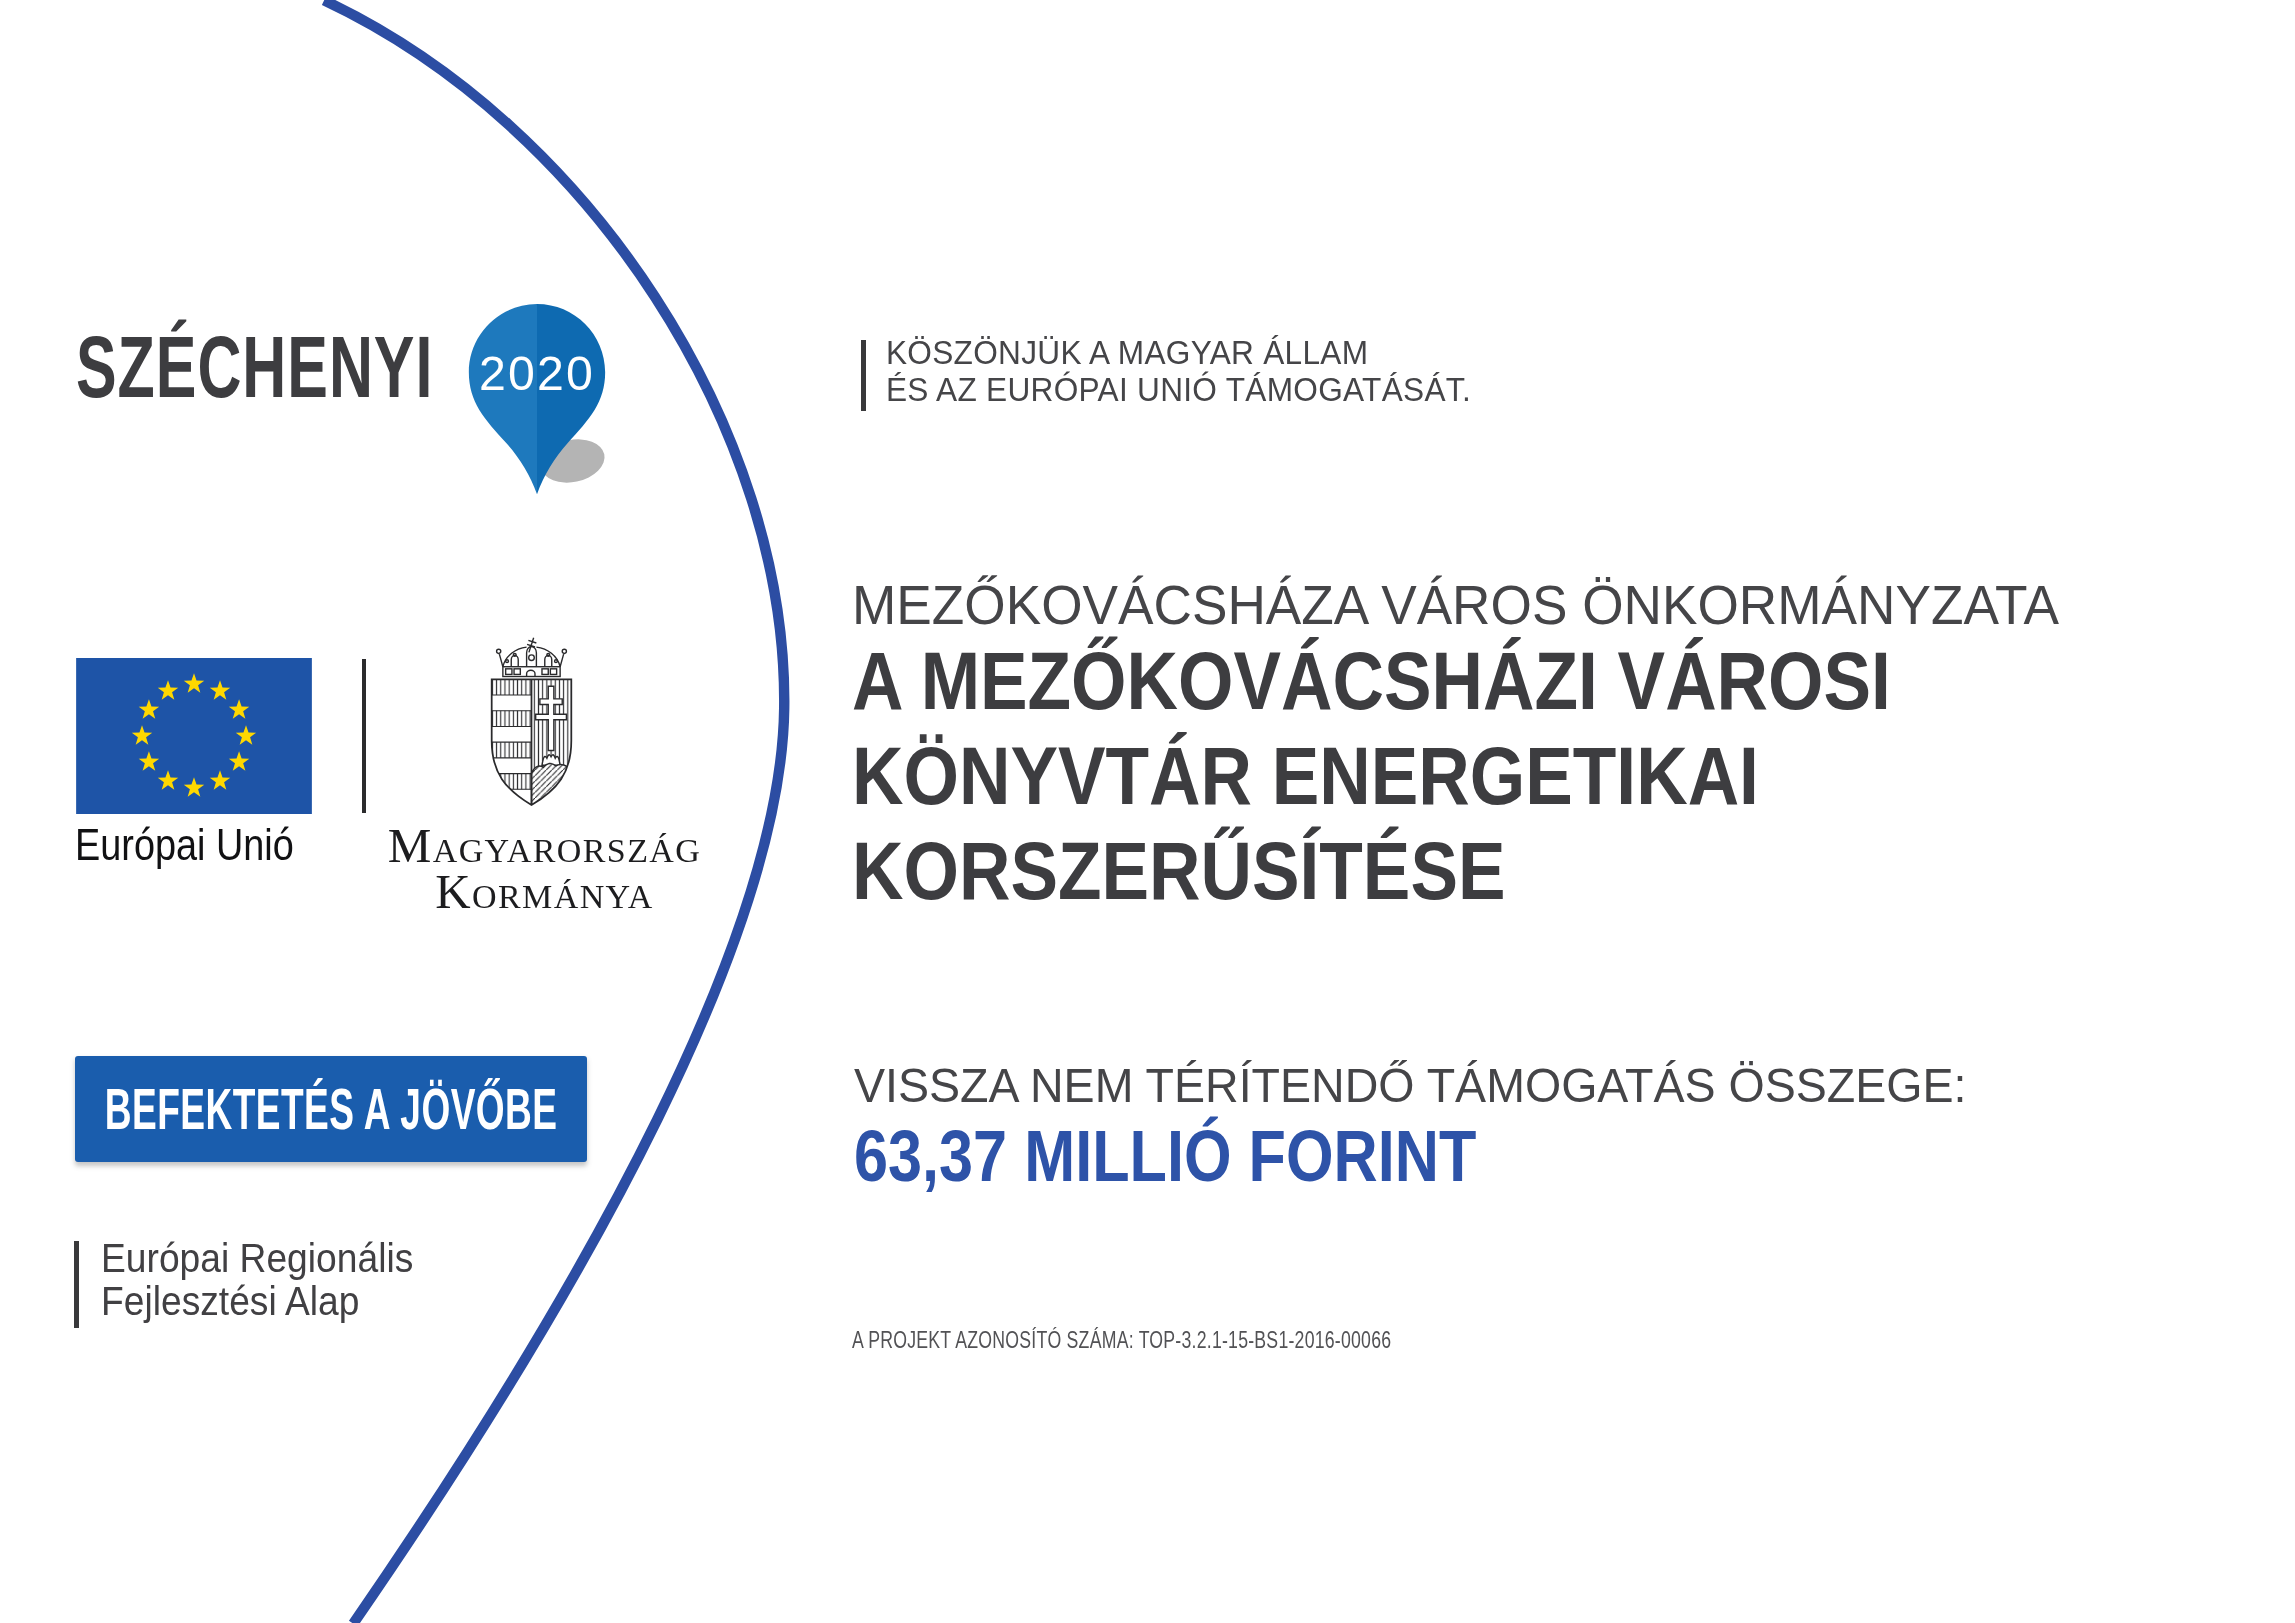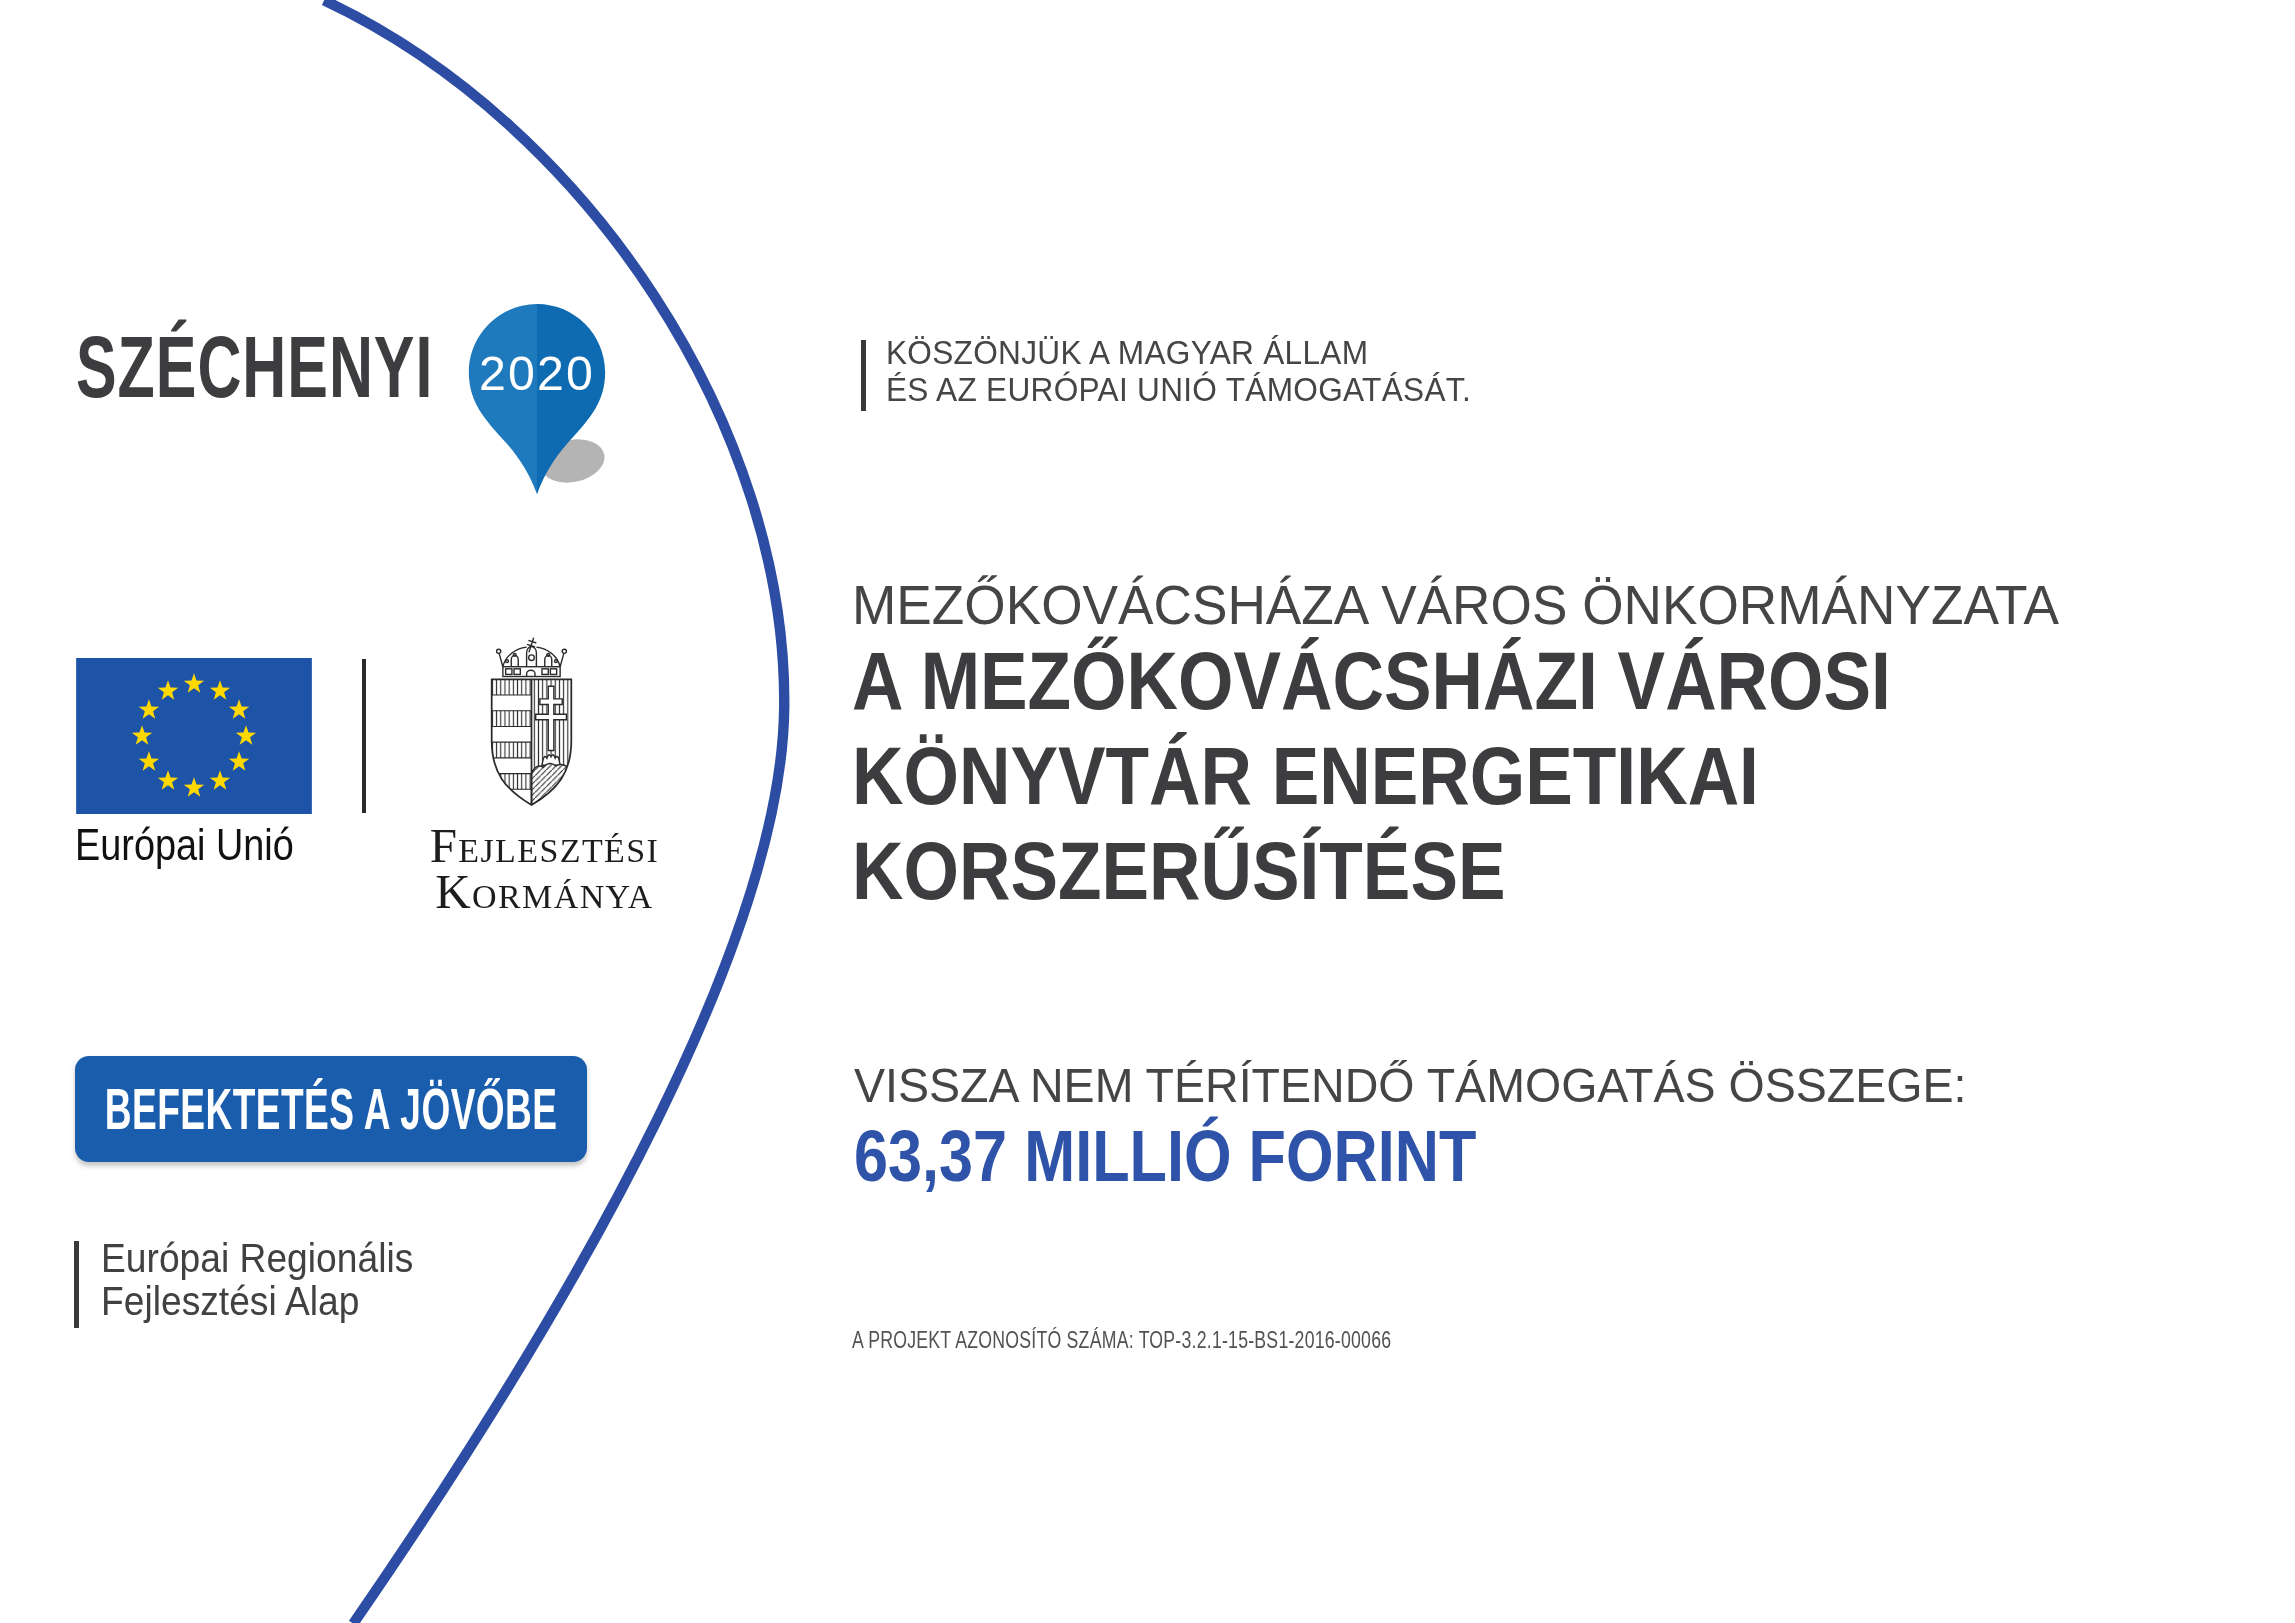--- a/index.html
+++ b/index.html
@@ -14,21 +14,21 @@
               background:#b4b4b4;transform:rotate(-12deg);}
   .pin-svg{left:466px;top:301px;}
   .flag-svg{left:76px;top:658px;}
   .logo-divider{left:362px;top:659px;width:3.5px;height:154px;background:#2b2b2d;}
   .crest-svg{left:490px;top:636px;}
   .eu-label{left:75px;top:820px;font-size:44px;color:#111113;
             transform:scaleX(.86);transform-origin:0 50%;}
   .gov-block{left:385px;top:823px;width:319px;text-align:center;
              font-family:"Liberation Serif", serif;color:#1d1d1f;
              font-variant:small-caps;font-size:49px;line-height:46px;letter-spacing:1.4px;}
-  .banner{left:75px;top:1056px;width:512px;height:106px;background:#1a5dad;border-radius:14px;
+  .banner{left:75px;top:1056px;width:512px;height:106px;background:#1a5dad;border-radius:3px;
           display:flex;align-items:center;justify-content:center;
           box-shadow:0 3.5px 5.6px rgba(90,90,90,.35);}
   .banner span{font-size:57px;font-weight:700;color:#ffffff;letter-spacing:0.7px;
                transform:scaleX(.65);transform-origin:50% 50%;white-space:nowrap;}
   .erfa-bar{left:74px;top:1241px;width:4.9px;height:87px;background:#39393b;}
   .erfa{left:101px;top:1237px;font-size:40px;line-height:43px;color:#414043;
         transform:scaleX(.93);transform-origin:0 0;}
 
   
   .thanks-bar{left:861px;top:340px;width:4.9px;height:71px;background:#39393b;}
@@ -165,21 +165,21 @@
       <path d="M75,180 q2,-12 6,-5 q3,-9 6,-2 q3,-7 6,2 q4,-7 6,5 l1,5 h-26 z" fill="#ffffff" stroke="#2a2a2c" stroke-width="2"></path>
 
       <path d="M59,196 Q66,182 76,188 Q84,178 94,186 Q104,180 116,192 L116,196 C114,210 100,224 59,242 Z" fill="#ffffff"></path>
       <path d="M59,196 Q66,182 76,188 Q84,178 94,186 Q104,180 116,192 L116,196 C114,210 100,224 59,242 Z" fill="url(#dhatch)" stroke="#2a2a2c" stroke-width="2"></path>
     </g>
     <path d="M2,62 H116 V150 C116,196 96,220 59,242 C22,220 2,196 2,150 Z M59,62 V242" fill="none" stroke="#2a2a2c" stroke-width="2.5"></path>
   </svg>
 
   <div class="abs eu-label">Európai Unió</div>
   <div class="abs gov-block">
-    <span style="display:block">Fejlesztési</span>
+    <span style="display:block">Magyarország</span>
     <span style="display:block">Kormánya</span>
   </div>
 
   <div class="abs banner">
     <span>BEFEKTETÉS A JÖVŐBE</span>
   </div>
 
   <div class="abs erfa-bar"></div>
   <div class="abs erfa">
     <span style="display:block">Európai Regionális</span>

